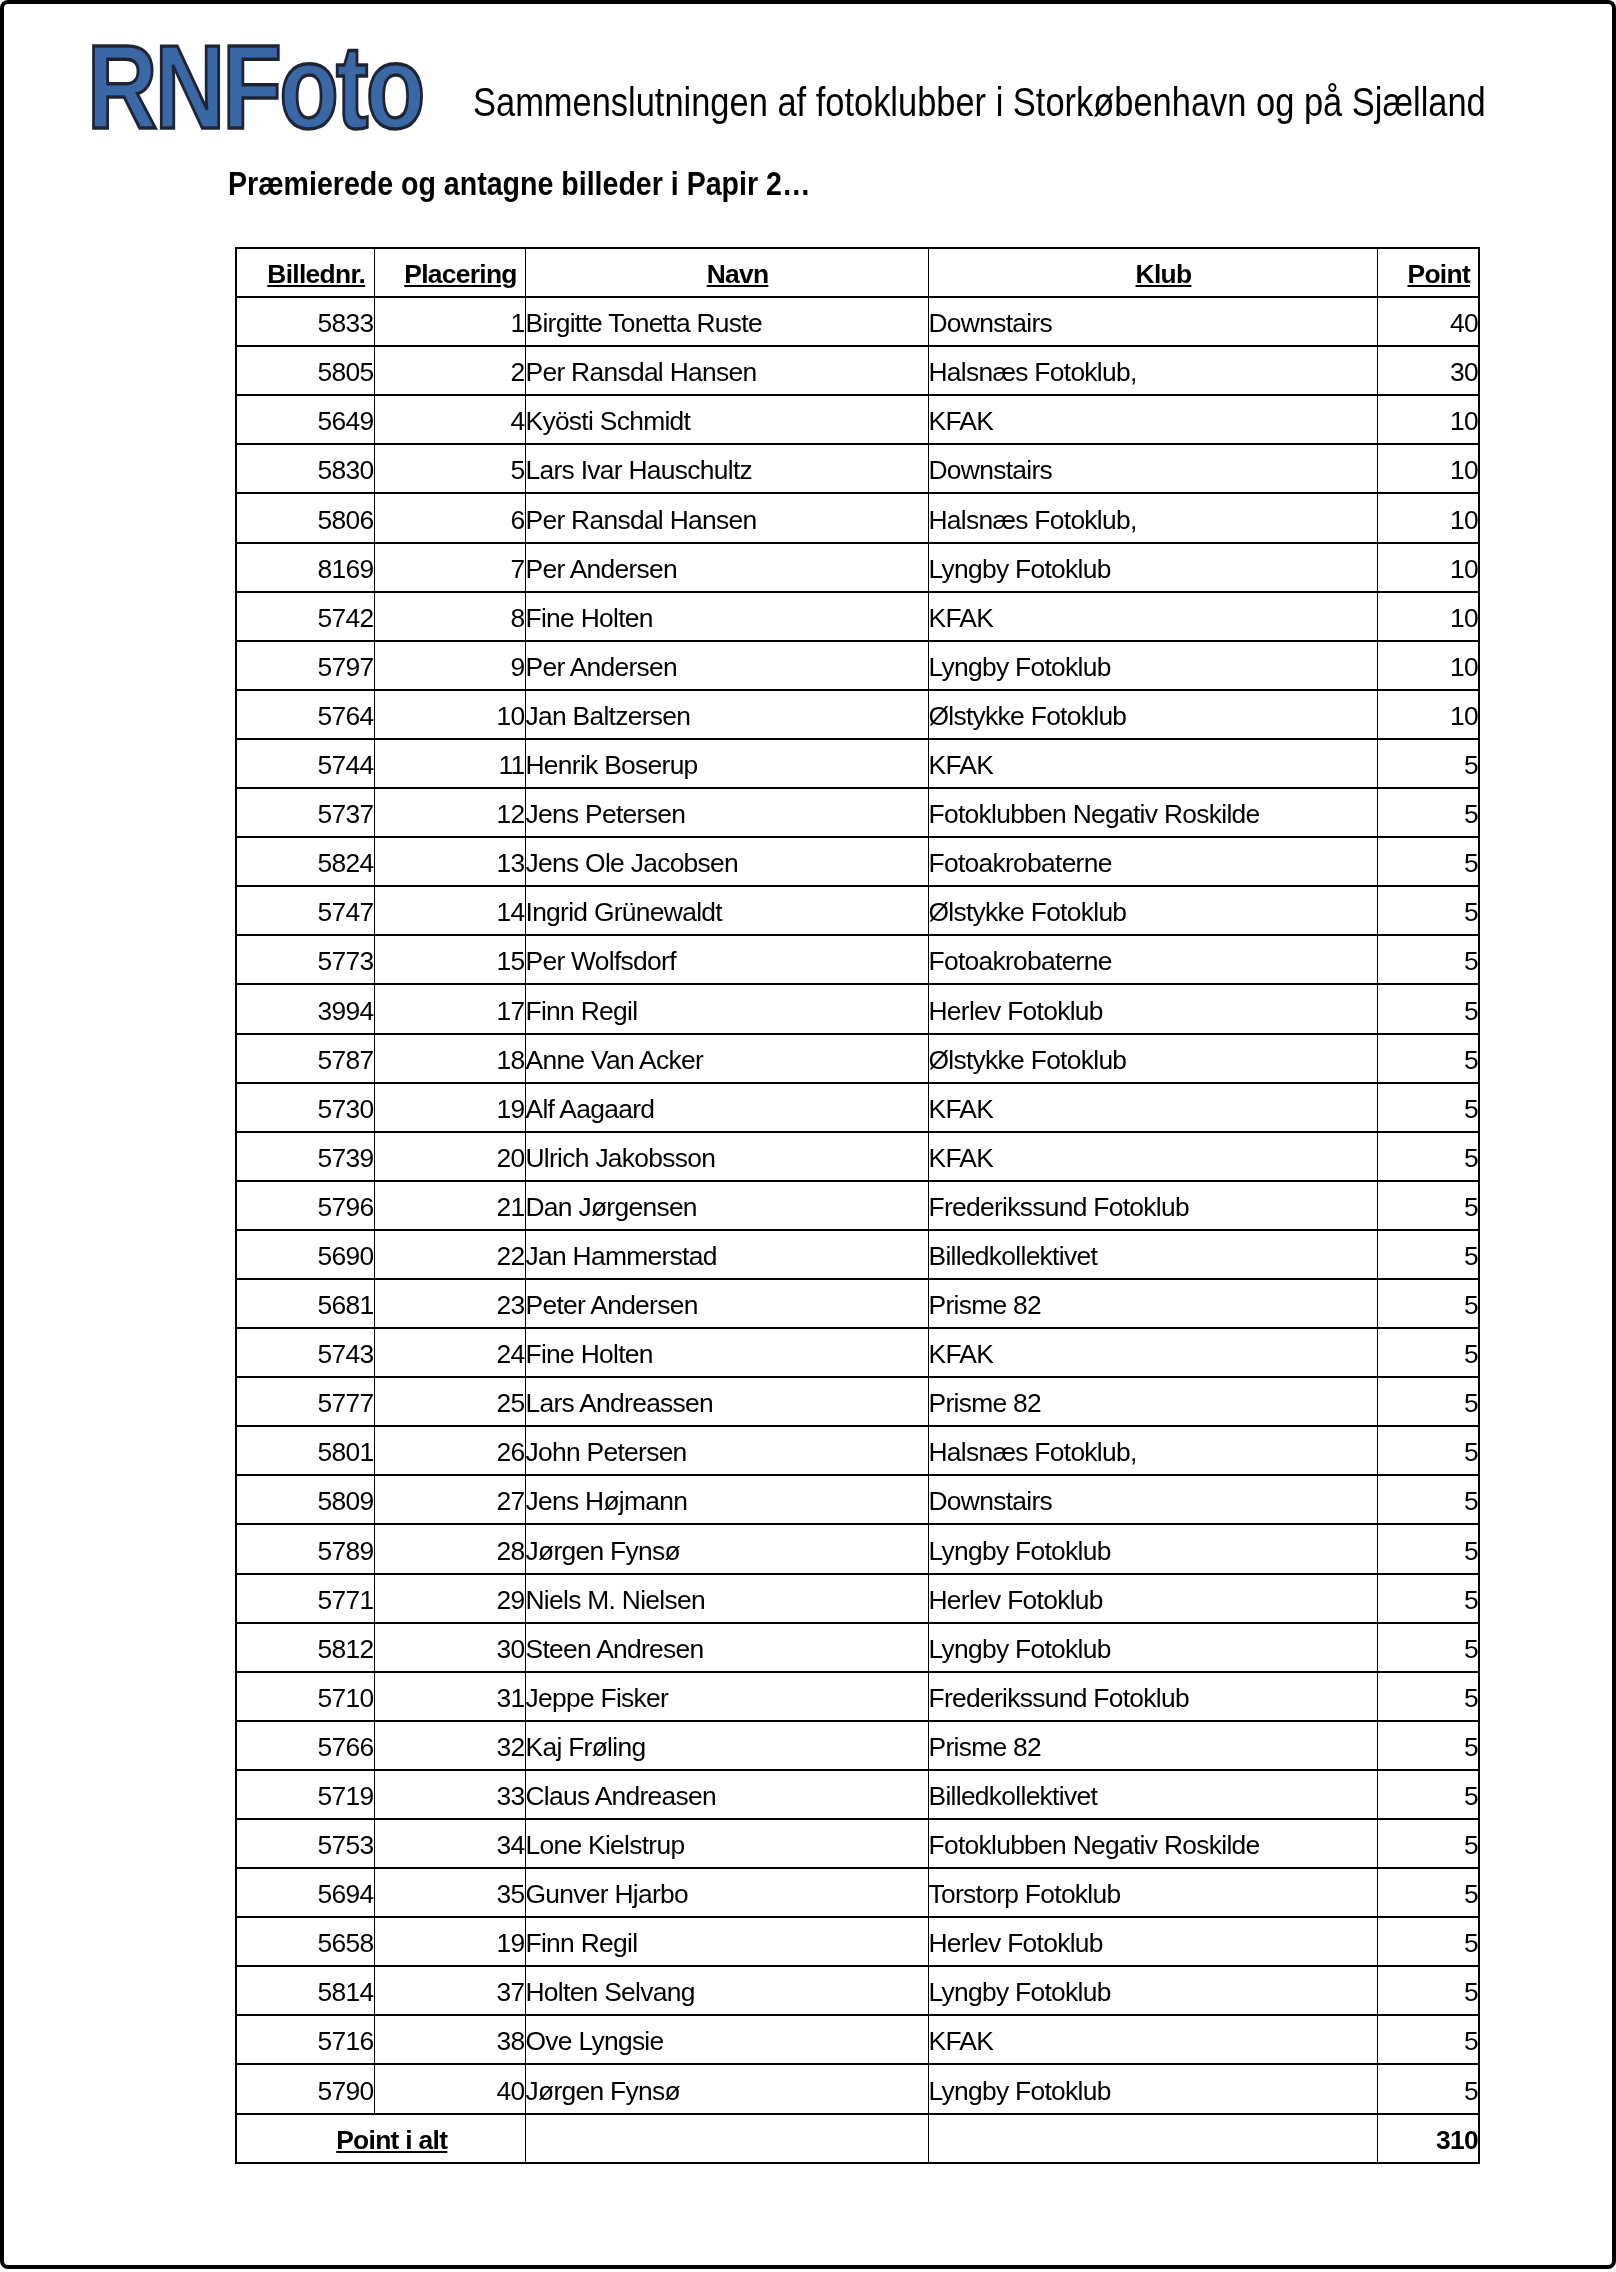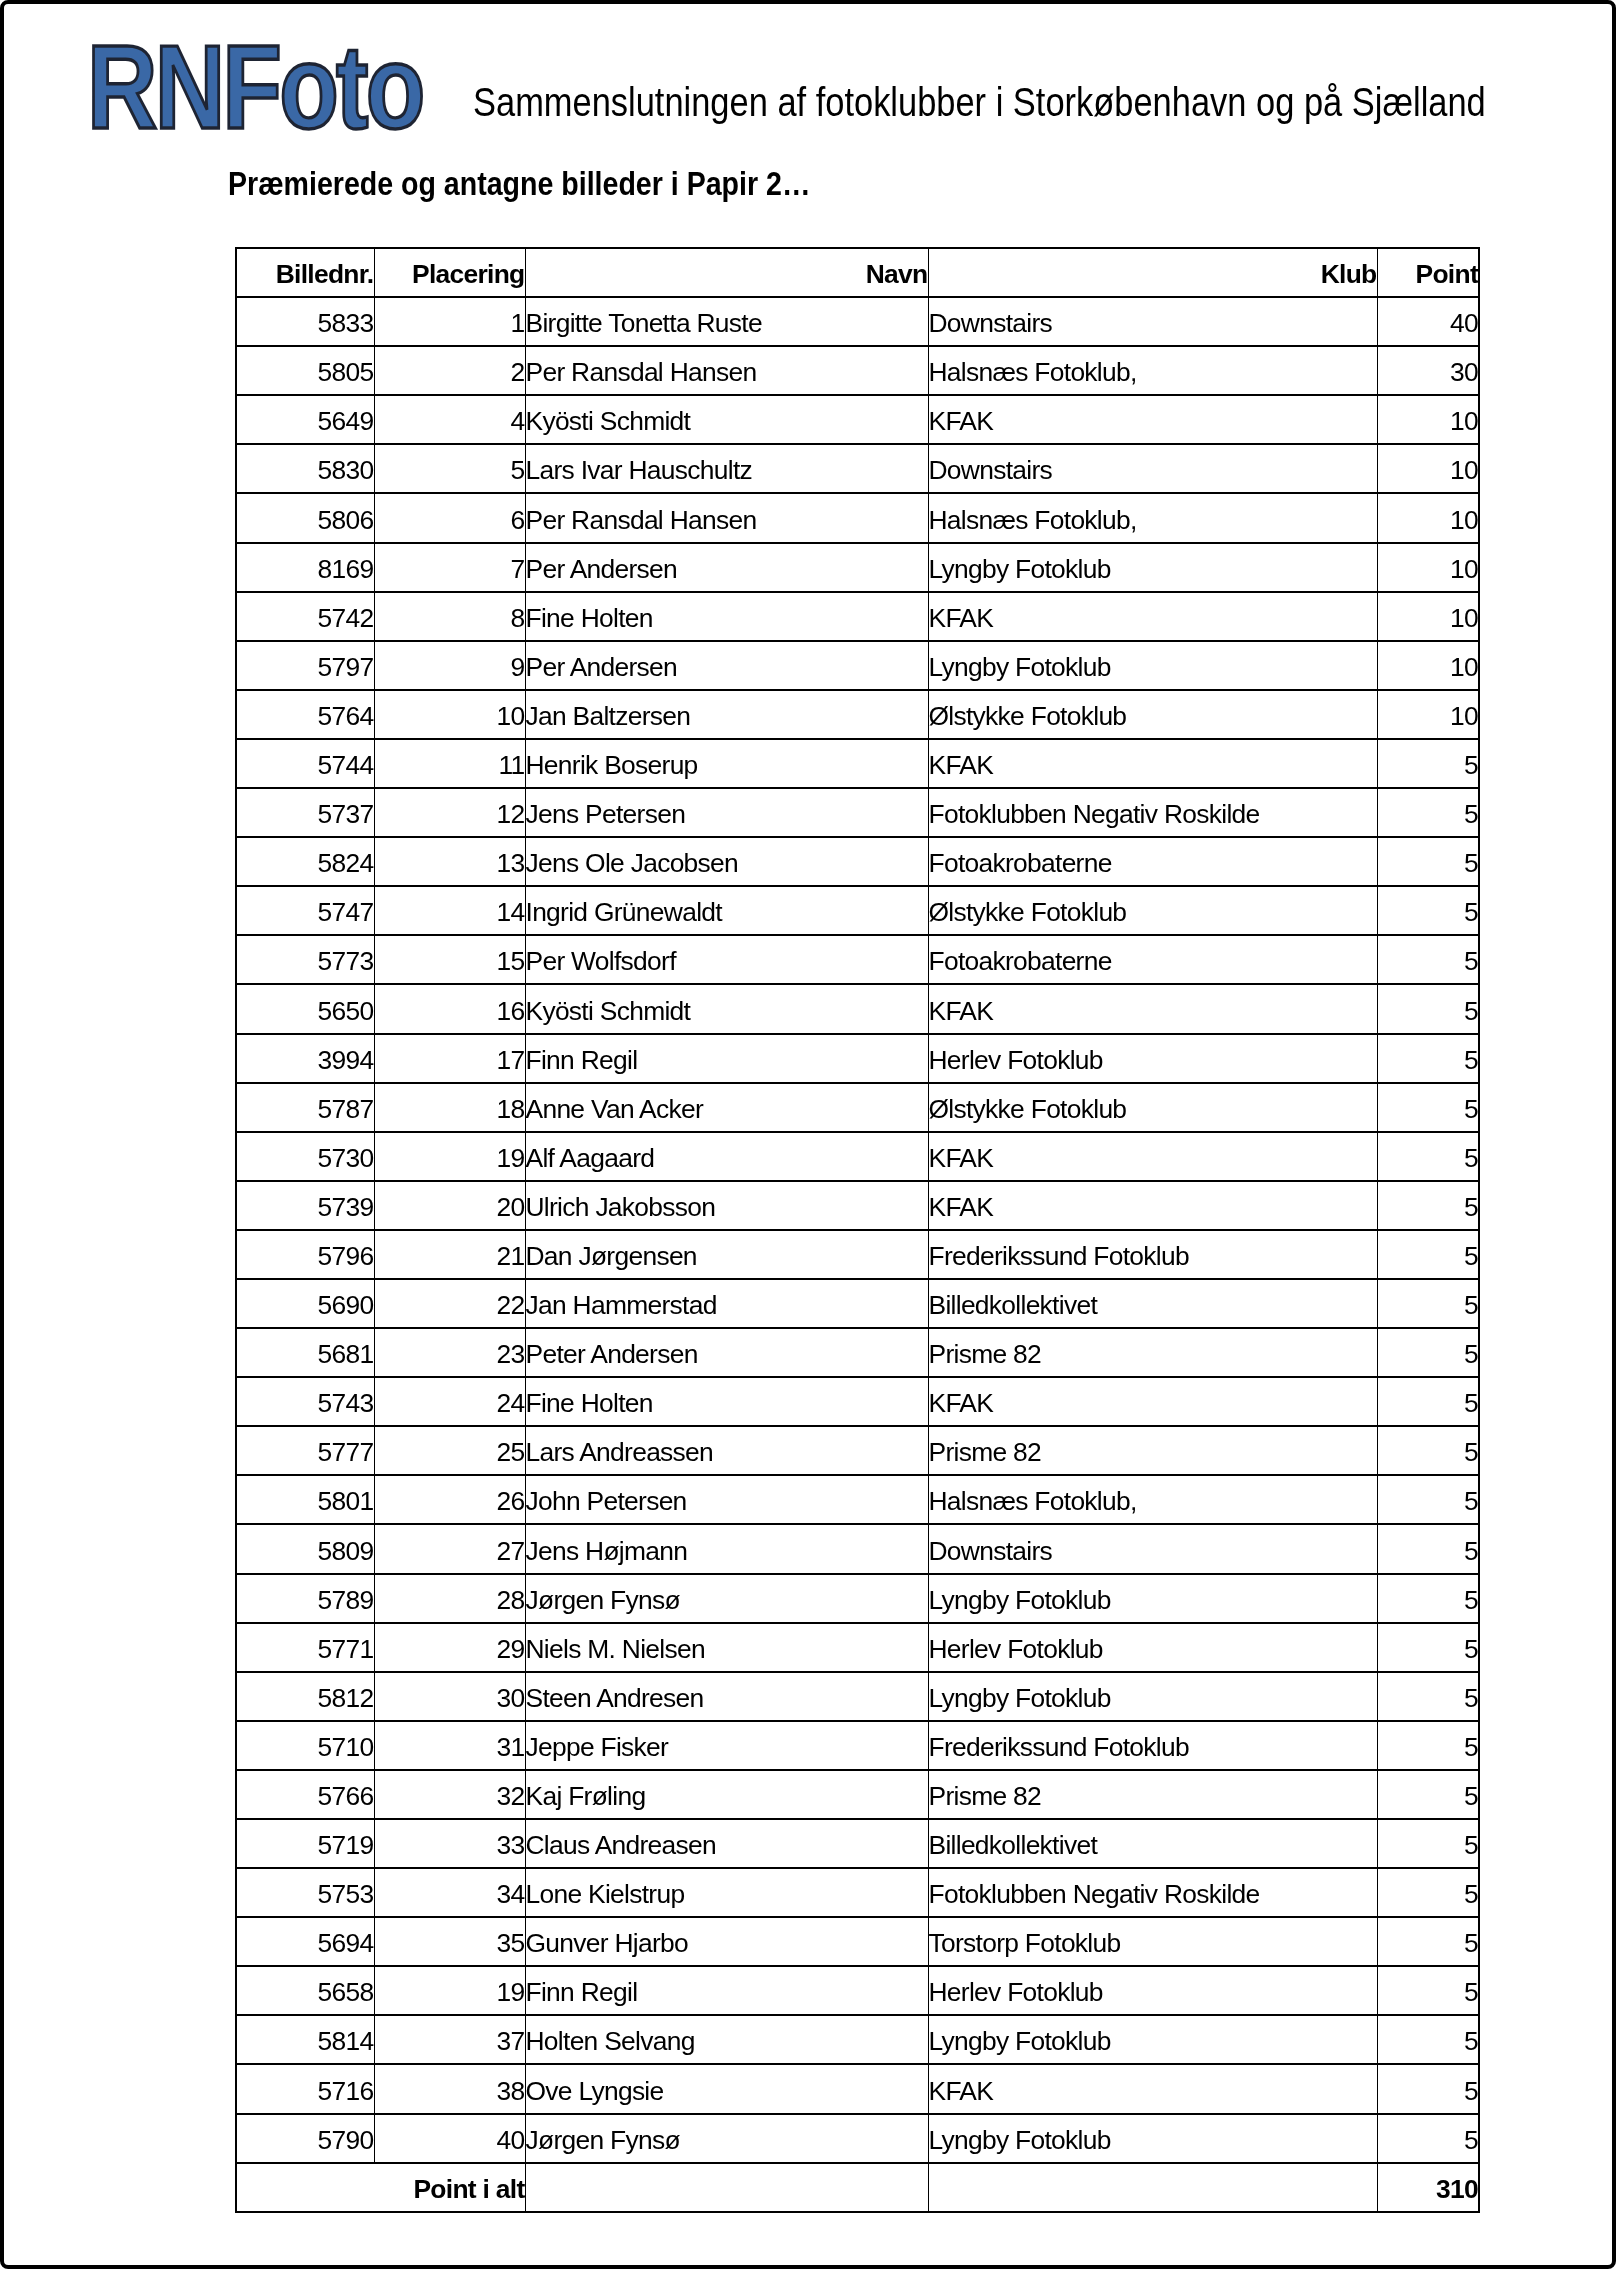--- a/index.html
+++ b/index.html
@@ -43,21 +43,21 @@
     border: 2.7px solid #000000;
   }
   table.results th, table.results td {
     border: 1.4px solid #000000;
     border-top-width: 2px; border-bottom-width: 2px;
     height: 43px;
     padding: 4.1px 0 0 0;
     vertical-align: middle;
     overflow: hidden; white-space: nowrap;
   }
-  table.results th { font-weight: bold; text-align: right; padding-left: 22px; }
+  table.results th { font-weight: bold; text-align: center; padding-left: 22px; text-decoration: underline; }
   td.txt { text-align: left; padding-left: 10.2px; }
   td.num { text-align: right; padding-right: 11px; }
   tfoot th { font-weight: bold; }
   tfoot td.num { font-weight: bold; }
   .c-billednr { width: 138px; }
   .c-placering { width: 151px; }
   .c-navn { width: 403px; }
   .c-klub { width: 449px; }
   .c-point { width: 102px; }
 </style>
@@ -182,27 +182,20 @@
           <td class="num">5</td>
         </tr>
         <tr>
           <td class="num">5773</td>
           <td class="num">15</td>
           <td class="txt">Per Wolfsdorf</td>
           <td class="txt">Fotoakrobaterne</td>
           <td class="num">5</td>
         </tr>
         <tr>
-          <td class="num">5650</td>
-          <td class="num">16</td>
-          <td class="txt">Kyösti Schmidt</td>
-          <td class="txt">KFAK</td>
-          <td class="num">5</td>
-        </tr>
-        <tr>
           <td class="num">3994</td>
           <td class="num">17</td>
           <td class="txt">Finn Regil</td>
           <td class="txt">Herlev Fotoklub</td>
           <td class="num">5</td>
         </tr>
         <tr>
           <td class="num">5787</td>
           <td class="num">18</td>
           <td class="txt">Anne Van Acker</td>

